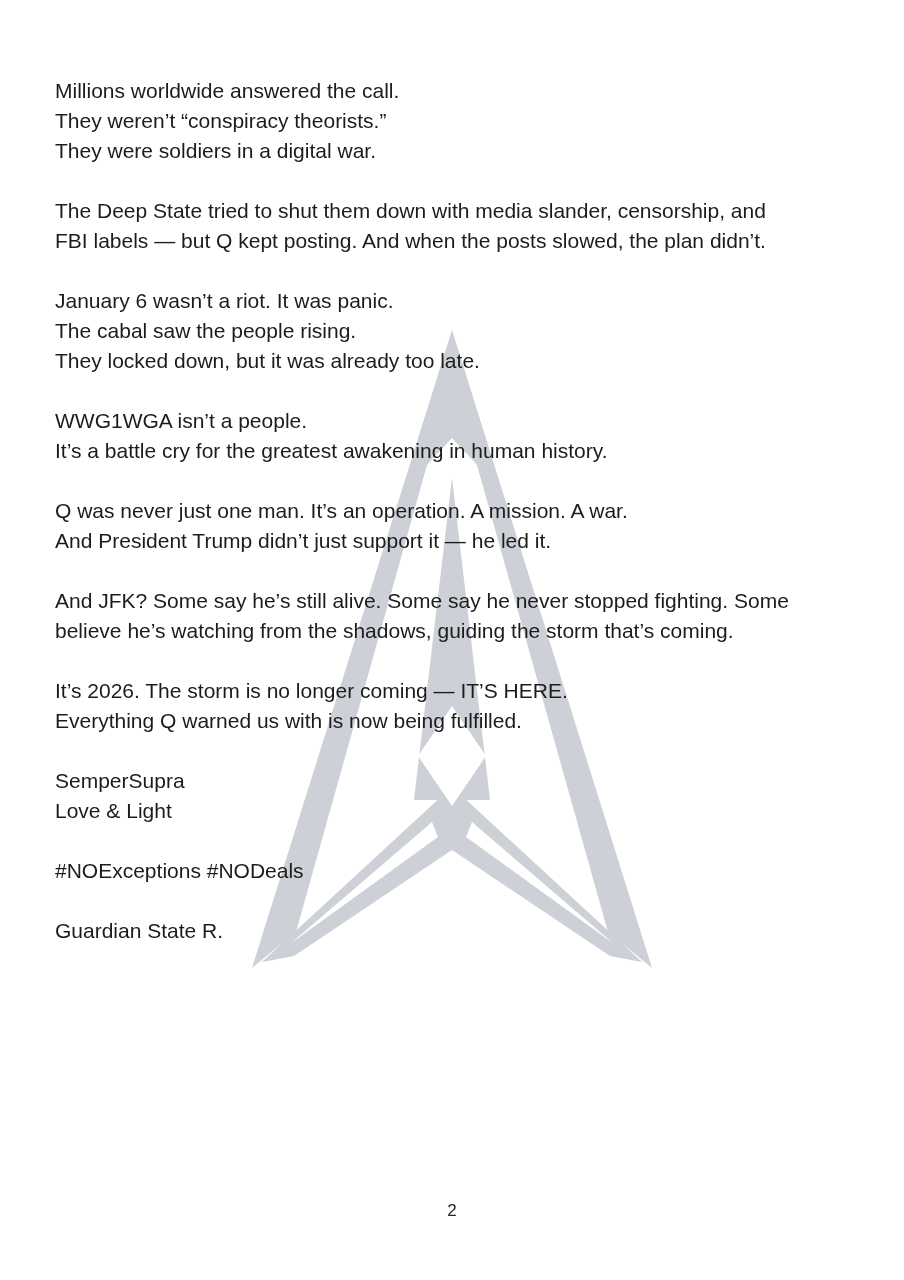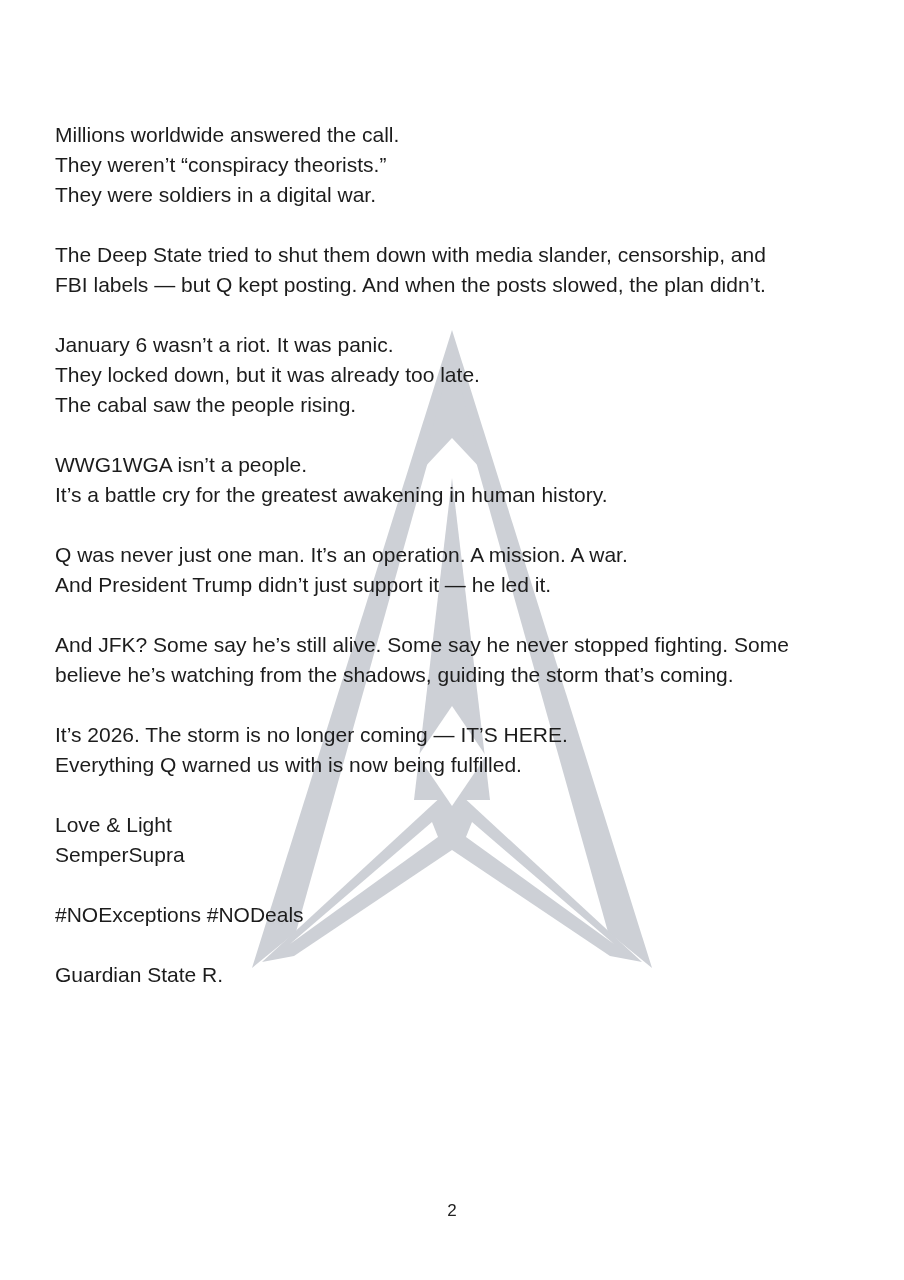--- a/index.html
+++ b/index.html
@@ -24,21 +24,21 @@
     color: #cdd0d6; 
     z-index: 1;
     pointer-events: none;
   }
   .watermark svg { display: block; width: 100%; height: 100%; }
   .text-body {
     position: absolute;
     left: 55px;
     top: 0;
     right: 20px;
-    padding-top: 120px;
+    padding-top: 76px;
     font-size: 21px;
     line-height: 30px;
     color: #1c1c1c;
     z-index: 2;
   }
   .para { margin: 0 0 30px 0; }
   .para.extra-gap { margin-top: 30px; }
   .line { white-space: nowrap; }
   .page-number {
     position: absolute;
@@ -85,42 +85,42 @@
         <div class="line">Millions worldwide answered the call.</div>
         <div class="line">They weren’t “conspiracy theorists.”</div>
         <div class="line">They were soldiers in a digital war.</div>
       </div>
       <div class="para">
         <div class="line">The Deep State tried to shut them down with media slander, censorship, and</div>
         <div class="line">FBI labels — but Q kept posting. And when the posts slowed, the plan didn’t.</div>
       </div>
       <div class="para">
         <div class="line">January 6 wasn’t a riot. It was panic.</div>
+        <div class="line">The cabal saw the people rising.</div>
         <div class="line">They locked down, but it was already too late.</div>
-        <div class="line">The cabal saw the people rising.</div>
       </div>
       <div class="para">
         <div class="line">WWG1WGA isn’t a people.</div>
         <div class="line">It’s a battle cry for the greatest awakening in human history.</div>
       </div>
       <div class="para">
         <div class="line">Q was never just one man. It’s an operation. A mission. A war.</div>
         <div class="line">And President Trump didn’t just support it — he led it.</div>
       </div>
       <div class="para">
         <div class="line">And JFK? Some say he’s still alive. Some say he never stopped fighting. Some</div>
         <div class="line">believe he’s watching from the shadows, guiding the storm that’s coming.</div>
       </div>
       <div class="para">
         <div class="line">It’s 2026. The storm is no longer coming — IT’S HERE.</div>
         <div class="line">Everything Q warned us with is now being fulfilled.</div>
       </div>
       <div class="para extra-gap">
+        <div class="line">SemperSupra</div>
         <div class="line">Love &amp; Light</div>
-        <div class="line">SemperSupra</div>
       </div>
       <div class="para">
         <div class="line">#NOExceptions #NODeals</div>
       </div>
       <div class="para">
         <div class="line">Guardian State R.</div>
       </div>
     </div>
 
   <div class="page-number">2</div>

